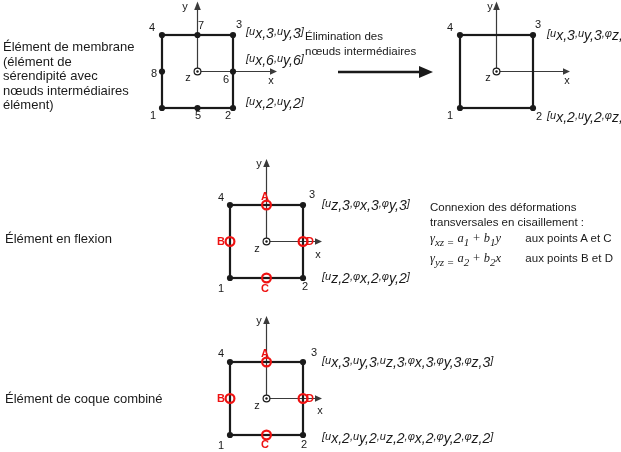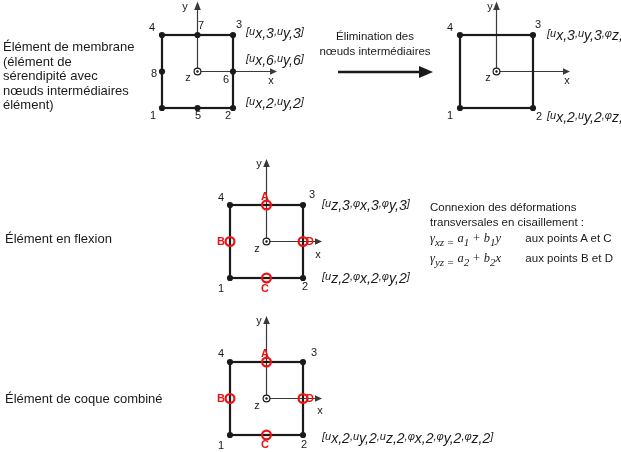--- a/index.html
+++ b/index.html
@@ -4,21 +4,21 @@
 <style>
   html,body{margin:0;padding:0;background:#fff;}
   .stage{position:relative;width:621px;height:452px;background:#ffffff;
          font-family:"Liberation Sans",sans-serif;color:#1a1a1a;overflow:hidden;}
   .layer{position:absolute;left:0;top:0;}
   .lbl{position:absolute;transform:translate(-50%,-50%);font-size:11px;line-height:1;white-space:nowrap;}
   .red{color:#ee1111;font-weight:bold;}
   .dof{position:absolute;transform:translateY(-50%);font-size:11px;font-style:italic;white-space:nowrap;}
   .dof sub{font-size:14px;}
   .cap{position:absolute;font-size:13px;line-height:14.6px;white-space:nowrap;}
-  .trans{position:absolute;left:305px;top:29px;width:140px;text-align:center;
+  .trans{position:absolute;left:305px;top:29px;width:140px;text-align:left;
          font-size:11.5px;line-height:15px;white-space:nowrap;}
   .note{position:absolute;left:430px;top:200px;font-size:11.5px;line-height:14.5px;white-space:nowrap;}
   .eqline{margin-top:2px;}
   .eq{font-family:"Liberation Serif",serif;font-style:italic;font-size:12.5px;}
   .eq sub{font-size:11px;}
   .sfx{margin-left:21px;}
 </style>
 </head>
 <body>
 
@@ -189,15 +189,16 @@
   <span class="lbl" style="left:314px;top:352px;">3</span>
   <span class="lbl" style="left:221px;top:445px;">1</span>
   <span class="lbl" style="left:304px;top:444px;">2</span>
   <span class="lbl red" style="left:265px;top:353px;">A</span>
   <span class="lbl red" style="left:221px;top:398px;">B</span>
   <span class="lbl red" style="left:265px;top:444px;">C</span>
   <span class="lbl red" style="left:310px;top:398px;">D</span>
   <span class="lbl" style="left:259px;top:320px;">y</span>
   <span class="lbl" style="left:320px;top:410px;">x</span>
   <span class="lbl" style="left:257px;top:405px;">z</span>
+  <span class="dof" style="left:322px;top:362px;">[u<sub>x,3</sub>,u<sub>y,3</sub>,u<sub>z,3</sub>,φ<sub>x,3</sub>,φ<sub>y,3</sub>,φ<sub>z,3</sub>]</span>
   <span class="dof" style="left:322px;top:438px;">[u<sub>x,2</sub>,u<sub>y,2</sub>,u<sub>z,2</sub>,φ<sub>x,2</sub>,φ<sub>y,2</sub>,φ<sub>z,2</sub>]</span>
 
 </div>
 
 </body></html>

